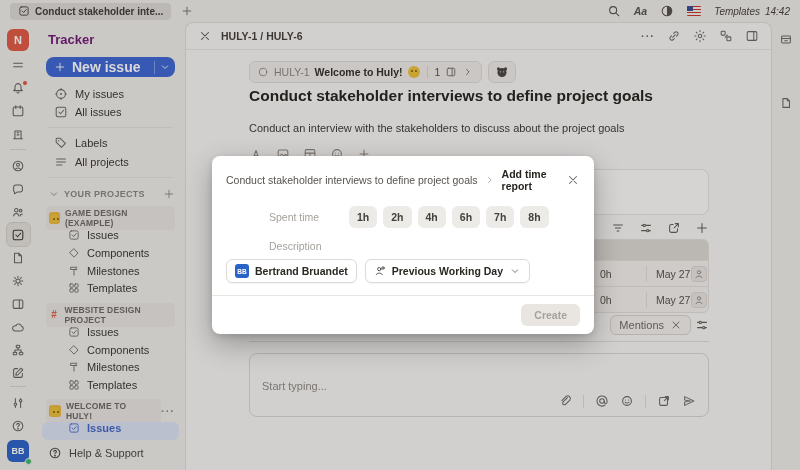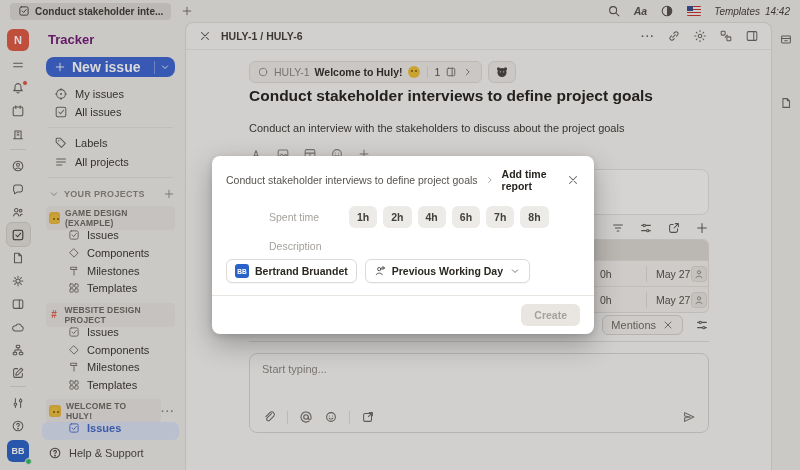--- a/index.html
+++ b/index.html
@@ -85,25 +85,25 @@
   .rep-table { position:absolute; top:216px; left:63px; right:62px; border:1px solid #e0dcd8; border-radius:6px; background:#f1efec; overflow:hidden; }
   .rep-head { height:20px; background:#dbd8d3; }
   .trow { height:26px; border-top:1px solid #e2dfda; position:relative; font-size:10.5px; color:#55514c; cursor:pointer; }
   .trow .hours { position:absolute; left:350px; top:7px; }
   .trow .vsep { position:absolute; left:396px; top:5px; width:1px; height:16px; background:#ddd9d4; }
   .trow .date { position:absolute; left:406px; top:7px; }
   .trow .ravatar { position:absolute; left:441px; top:5px; width:16px; height:16px; background:#e7e4e0; border:1px solid #d9d5d0; border-radius:4px; display:flex; align-items:center; justify-content:center; color:#8a8680; }
 
   .activity-row { position:absolute; top:292px; left:63px; right:62px; display:flex; align-items:center; gap:7px; color:#33302c; }
   .activity-label { font-size:11px; font-weight:700; }
-  .act-right { margin-left:auto; display:flex; align-items:center; gap:12px;justify-content:flex-end; }
+  .act-right { margin-left:auto; display:flex; align-items:center; gap:4px;justify-content:flex-end; }
   .mention-chip { display:flex; align-items:center; gap:6px; border:1px solid #d5d1cc; border-radius:6px; padding:3px 8px; color:#6e6a65; cursor:pointer; background:#f1efec; }
   .act-div { position:absolute; top:318px; left:63px; right:62px; height:1px; background:#ddd9d4; }
 
-  .comment-box { position:absolute; top:330px; left:63px; right:62px; height:80px; border:1px solid #d7d3ce; border-radius:8px; padding:9px 12px 8px; display:flex; flex-direction:column; }
+  .comment-box { position:absolute; top:330px; left:63px; right:62px; height:64px; border:1px solid #d7d3ce; border-radius:8px; padding:9px 12px 8px; display:flex; flex-direction:row; }
   .comment-input { border:none; outline:none; background:transparent; font-size:11px; color:#33302c; font-family:inherit; width:100%; }
   .comment-input::placeholder { color:#8d8984; }
   .comment-icons { margin-top:auto; display:flex; align-items:center; gap:11px; color:#6b6762; }
   .ci-sep { width:1px; height:13px; background:#ddd9d4; }
   .send { margin-left:auto; color:#76726c; }
 
   
   .rightrail { width:28px; display:flex; flex-direction:column; align-items:center; padding-top:10px; color:#6b6762; }
   .rightrail .iconbtn + .iconbtn { margin-top:50px; }
 

